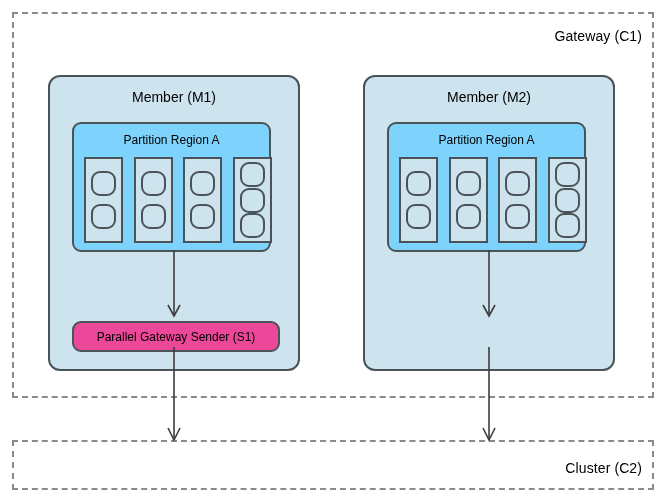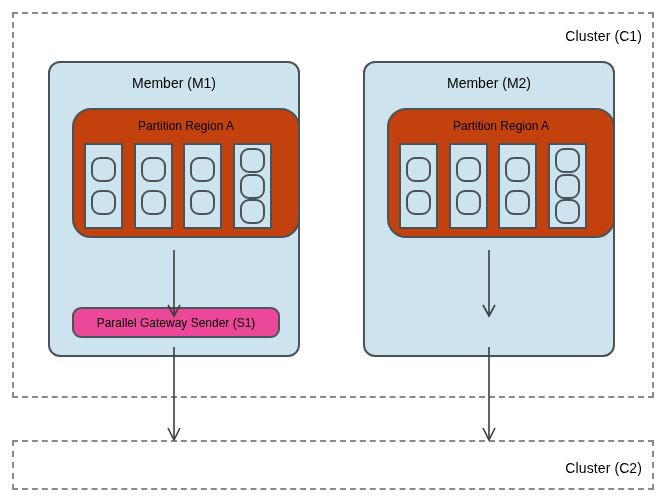--- a/index.html
+++ b/index.html
@@ -50,21 +50,21 @@
     left: 12px;
     top: 440px;
     width: 642px;
     height: 50px;
   }
   #cluster-c2 .cluster-label { top: 18px; text-align: center; }
 
   
   .member {
     position: absolute;
-    top: 61px;
+    top: 75px;
     width: 252px;
     height: 296px;
     background: #cde3ee;
     border: 2px solid #4a5358;
     border-radius: 12px;
     box-sizing: border-box;
   }
   #member-m1 { left: 48px; }
   #member-m2 { left: 363px; }
 
@@ -76,25 +76,25 @@
     text-align: center;
     font-size: 14px;
     color: #000000;
   }
 
   
   .partition {
     position: absolute;
     left: 22px;
     top: 45px;
-    width: 228px;
+    width: 199px;
     height: 130px;
-    background: #c2410c;
-    border: 2px solid #4a5358;
-    border-radius: 19px;
+    background: #7dd3fc;
+    border: 2px solid #4a5358;
+    border-radius: 9px;
     box-sizing: border-box;
   }
   .partition-title {
     position: absolute;
     top: 9px;
     left: 0;
     width: 100%;
     text-align: center;
     font-size: 12px;
     color: #000000;
@@ -180,21 +180,21 @@
     fill: none;
     stroke-linecap: butt;
   }
 </style>
 </head>
 <body>
 
 <div id="canvas">
 
   <div class="cluster" id="cluster-c1">
-    <span class="cluster-label">Cluster (C1)</span>
+    <span class="cluster-label">Gateway (C1)</span>
   </div>
 
   <div class="member" id="member-m1">
     <div class="member-title">Member (M1)</div>
 
     <div class="partition">
       <div class="partition-title">Partition Region A</div>
       <div class="buckets">
         <div class="bucket-col">
           <div class="entry"></div>

